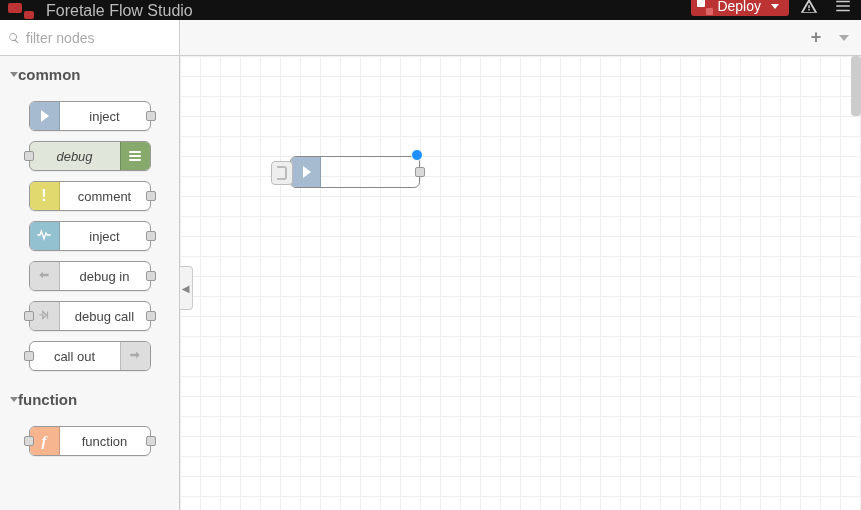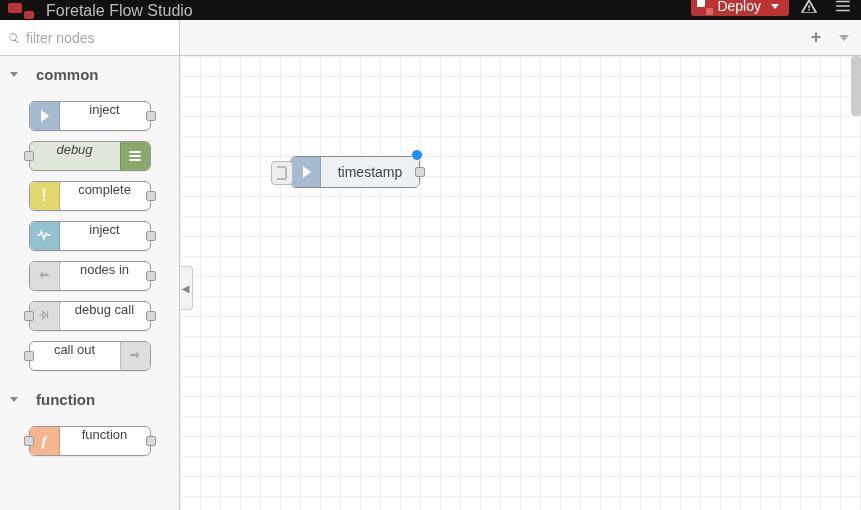--- a/index.html
+++ b/index.html
@@ -26,25 +26,25 @@
 .tabbar .plus::before { content: "+"; font-size: 18px; font-weight: bold; }
 .tabbar .dd { width: 0; height: 0; border-left: 5px solid transparent; border-right: 5px solid transparent; border-top: 6px solid #aaa; }
 
 
 .sidebar { position: absolute; left: 0; top: 20px; width: 180px; bottom: 0; border-right: 1px solid #ccc; background: #f7f7f7; display: flex; flex-direction: column; }
 .search-row { height: 36px; border-bottom: 1px solid #ccc; display: flex; align-items: center; padding: 0 8px; background: #fff; gap: 6px; }
 .search-row svg { width: 12px; height: 12px; fill: #999; flex-shrink: 0; }
 .search-row input { border: none; outline: none; font-size: 14px; width: 100%; color: #333; background: transparent; }
 .search-row input::placeholder { color: #aaa; }
 .palette { flex: 1; overflow-y: auto; padding-bottom: 20px; }
-.category { padding: 10px 10px 8px 10px; display: flex; align-items: center; gap: 18px; font-size: 15px; color: #555; font-weight: 600; }
+.category { padding: 10px 10px 8px 10px; display: flex; align-items: center; gap: 0; font-size: 15px; color: #555; font-weight: 600; }
 .category .caret-d { width: 0; height: 0; border-left: 4px solid transparent; border-right: 4px solid transparent; border-top: 5px solid #888; }
 
 
-.pal-node { position: relative; margin: 10px auto; width: 122px; height: 30px; border: 1px solid #999; border-radius: 6px; background: #fff; display: flex; overflow: visible; box-shadow: 0 1px 0 rgba(0,0,0,0.05); }
+.pal-node { position: relative; margin: 10px auto; width: 122px; height: 30px; border: 1px solid #999; border-radius: 6px; background: #fff; display: flex; align-items: center; overflow: visible; box-shadow: 0 1px 0 rgba(0,0,0,0.05); }
 .pal-node .nicon { width: 30px; height: 100%; display: flex; align-items: center; justify-content: center; border-right: 1px solid rgba(0,0,0,0.15); border-top-left-radius: 5px; border-bottom-left-radius: 5px; }
 .pal-node .nicon.right { border-right: none; border-left: 1px solid rgba(0,0,0,0.15); border-radius: 0 5px 5px 0; }
 .pal-node .nlabel { flex: 1; text-align: center; font-size: 13px; color: #444; }
 .port { position: absolute; width: 10px; height: 10px; background: #d9d9d9; border: 1px solid #999; border-radius: 2px; top: 50%; margin-top: -5px; }
 .port.left { left: -6px; }
 .port.right { right: -6px; }
 
 
 .c-inject { background: #a6bbcf; }
 .c-debug { background: #87a96b; }
@@ -145,41 +145,41 @@
             <div></div>
             <div></div>
           </div>
       </div>
     </div>
 
     <div class="pal-node">
       <div class="nicon c-complete">
           <span class="ico-bang">!</span>
         </div>
-      <div class="nlabel">complete</div>
+      <div class="nlabel">comment</div>
       <div class="port right"></div>
     </div>
 
     <div class="pal-node">
       <div class="nicon c-status">
         <span class="ico-heart"><svg viewBox="0 0 24 24">
               <path d="M2 12h4l2-6 4 12 3-9 2 3h5" fill="none" stroke="#fff" stroke-width="2"></path>
             </svg></span>
       </div>
       <div class="nlabel">inject</div>
       <div class="port right"></div>
     </div>
 
     <div class="pal-node">
       <div class="nicon c-link">
         <span class="ico-link"><svg viewBox="0 0 24 24">
               <path d="M4 12l6-6v4h10v4H10v4z"></path>
             </svg></span>
       </div>
-      <div class="nlabel">nodes in</div>
+      <div class="nlabel">debug in</div>
       <div class="port right"></div>
     </div>
 
     <div class="pal-node">
       <div class="port left"></div>
       <div class="nicon c-link">
         <span class="ico-link"><svg viewBox="0 0 24 24">
               <path d="M4 12h6V6l6 6-6 6v-6H4zM18 6v12" stroke="#aaa" stroke-width="2" fill="none"></path>
             </svg></span>
       </div>
@@ -216,19 +216,18 @@
 </div>
 
 <div class="canvas">
   <div class="collapse-handle"></div>
 
   <div class="flow-node">
     <div class="edge-tab"></div>
     <div class="nicon c-inject">
         <span class="ico-arrow-in"></span>
       </div>
-    <div class="nlabel">timestamp</div>
     <div class="port"></div>
     <div class="change-dot"></div>
   </div>
 </div>
 
 <div class="vscroll"></div>
 
 </body></html>

